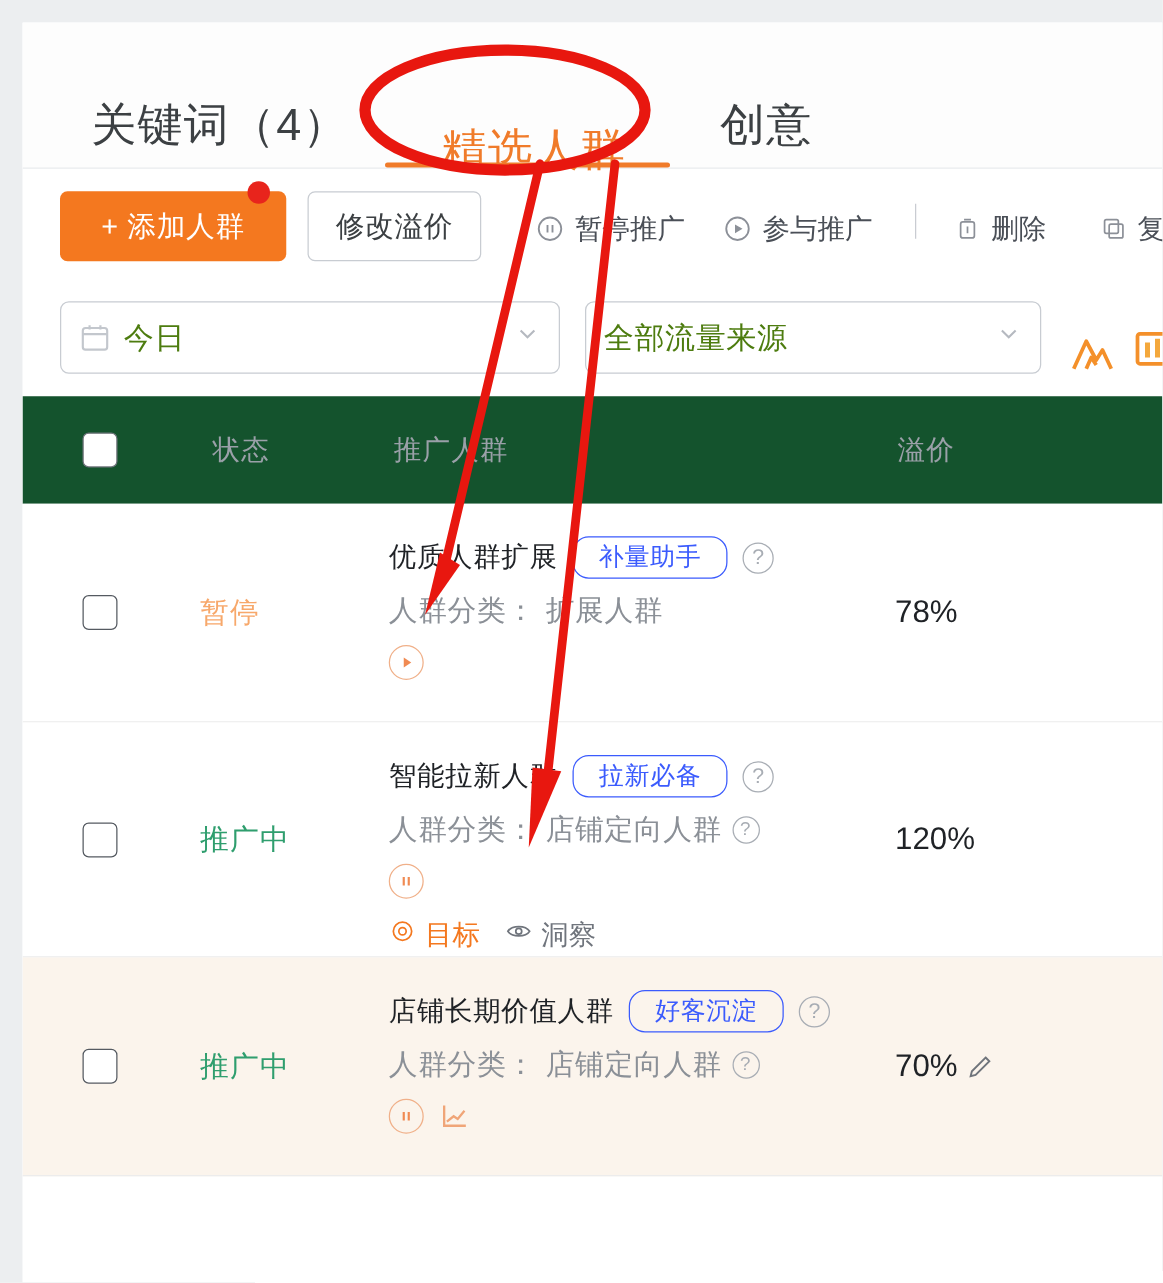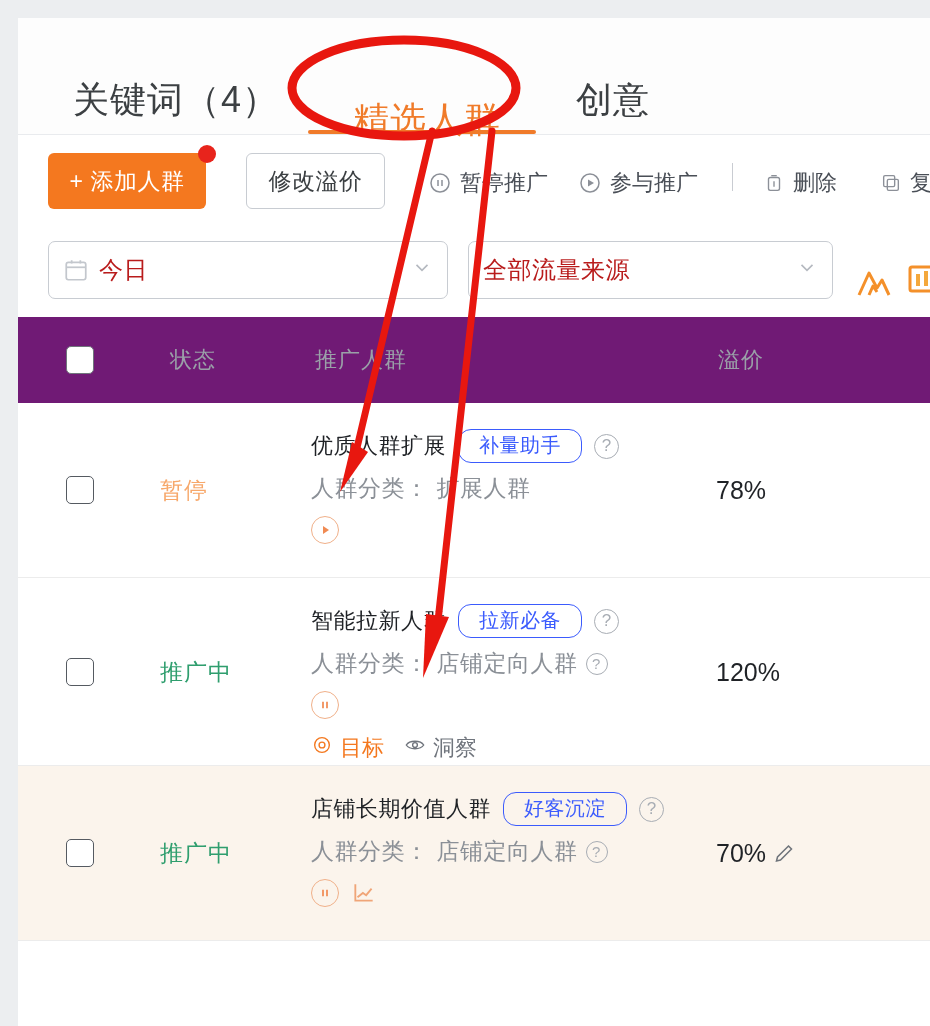--- a/index.html
+++ b/index.html
@@ -47,21 +47,21 @@
     top: 112px;
   }
   
   .toolbar {
     position: relative;
     height: 92px;
   }
   .btn-primary {
     position: absolute;
     left: 30px; top: 18px;
-    width: 158px; height: 56px;
+    width: 181px; height: 56px;
     background: #f4781f;
     color: #ffffff;
     border: none; border-radius: 6px;
     font-size: 23px;
     font-family: inherit;
     display: flex; align-items: center; justify-content: center;
     gap: 3px;
     cursor: pointer;
     letter-spacing: .5px;
   }
@@ -109,41 +109,41 @@
     height: 58px;
     background: #ffffff;
     border: 1px solid #c8ccd2;
     border-radius: 7px;
     display: flex; align-items: center;
     padding: 0 14px;
     cursor: pointer;
   }
   .select-box .val {
     font-size: 24px;
-    color: #b91c1c;
+    color: #4d7c0f;
     white-space: nowrap;
     letter-spacing: .5px;
   }
   .chev {
     position: absolute;
     right: 14px; top: 50%;
     transform: translateY(-55%);
     color: #b5b9c0;
   }
   .cal-ico { margin-right: 10px; display: inline-flex; }
   .right-icons {
     position: absolute;
     left: 856px; top: 262px;
     display: flex; align-items: center; gap: 10px;
   }
   
   .thead {
     position: relative;
     height: 86px;
-    background: #701a75;
+    background: #14532d;
   }
   .th {
     position: absolute;
     top: 50%;
     transform: translateY(-50%);
     font-size: 22px;
     color: #9aa0a8;
     letter-spacing: 1px;
     white-space: nowrap;
   }

